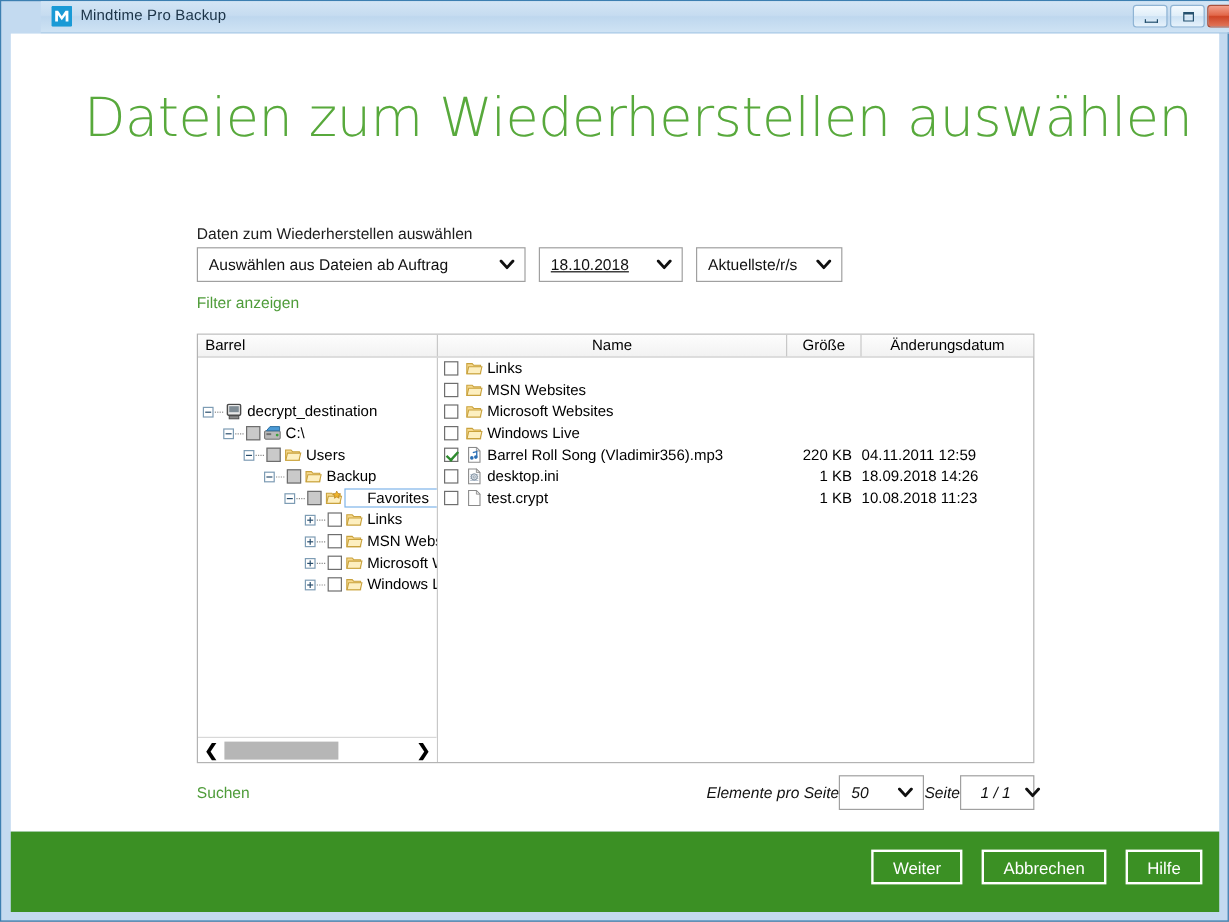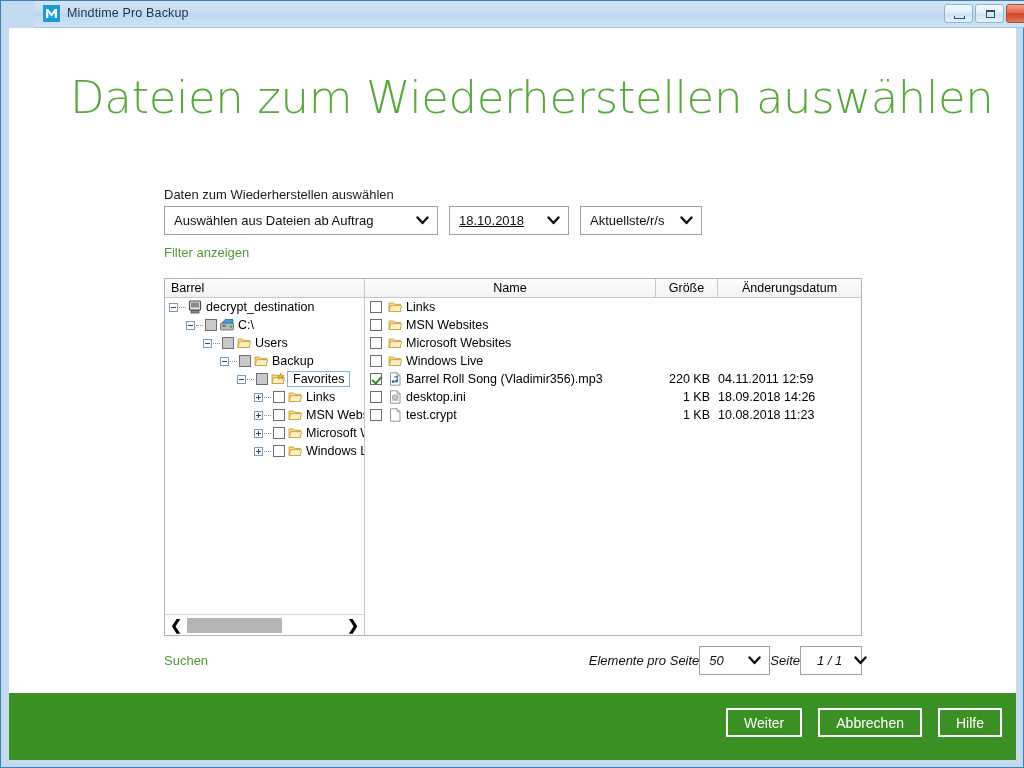--- a/index.html
+++ b/index.html
@@ -298,21 +298,21 @@
     flex: 0 0 auto;
     margin-right: 3px;
     position: relative;
   }
   .ico svg { display: block; }
   .tlabel { padding-right: 2px; }
   .tlabel.selected {
     border: 1px solid #7eb4ea;
     background: #fff;
     margin: -1px 0 -1px -2px;
-    padding: 0 5px;
+    padding: 0 18px;
     line-height: 14px;
   }
   
   .lrow {
     position: relative;
     height: 18px;
     display: flex;
     align-items: center;
     font-size: 12.5px;
     color: #000;
@@ -494,21 +494,21 @@
         <div class="th th-ordner">Barrel</div>
         <div class="th th-name">Name</div>
         <div class="th th-size">Größe</div>
         <div class="th th-date">Änderungsdatum</div>
       </div>
 
       <div class="panel-body">
 
         <div class="tree-pane">
           <div class="tree-scroll-area" id="tree-container">
-              <div class="tnode" style="padding-left: 4px;">
+              <div class="tnode" style="padding-left: 4px; margin-top: 36px;">
                 <span class="expander minus"></span>
                 <span class="dots"></span>
                 <span class="ico">
                   <svg width="15" height="14" viewBox="0 0 15 14">
                     <rect x="1.5" y="1" width="11" height="9" rx="1" fill="#e9e9e9" stroke="#4a4a4a" stroke-width="1.2"></rect>
                     <rect x="3" y="2.5" width="8" height="5" fill="#7f8c95"></rect>
                     <rect x="3" y="10.5" width="8" height="2.5" fill="#8b8b8b" stroke="#4a4a4a" stroke-width="0.8"></rect>
                   </svg>
                 </span>
                 <span class="tlabel">decrypt_destination</span>

